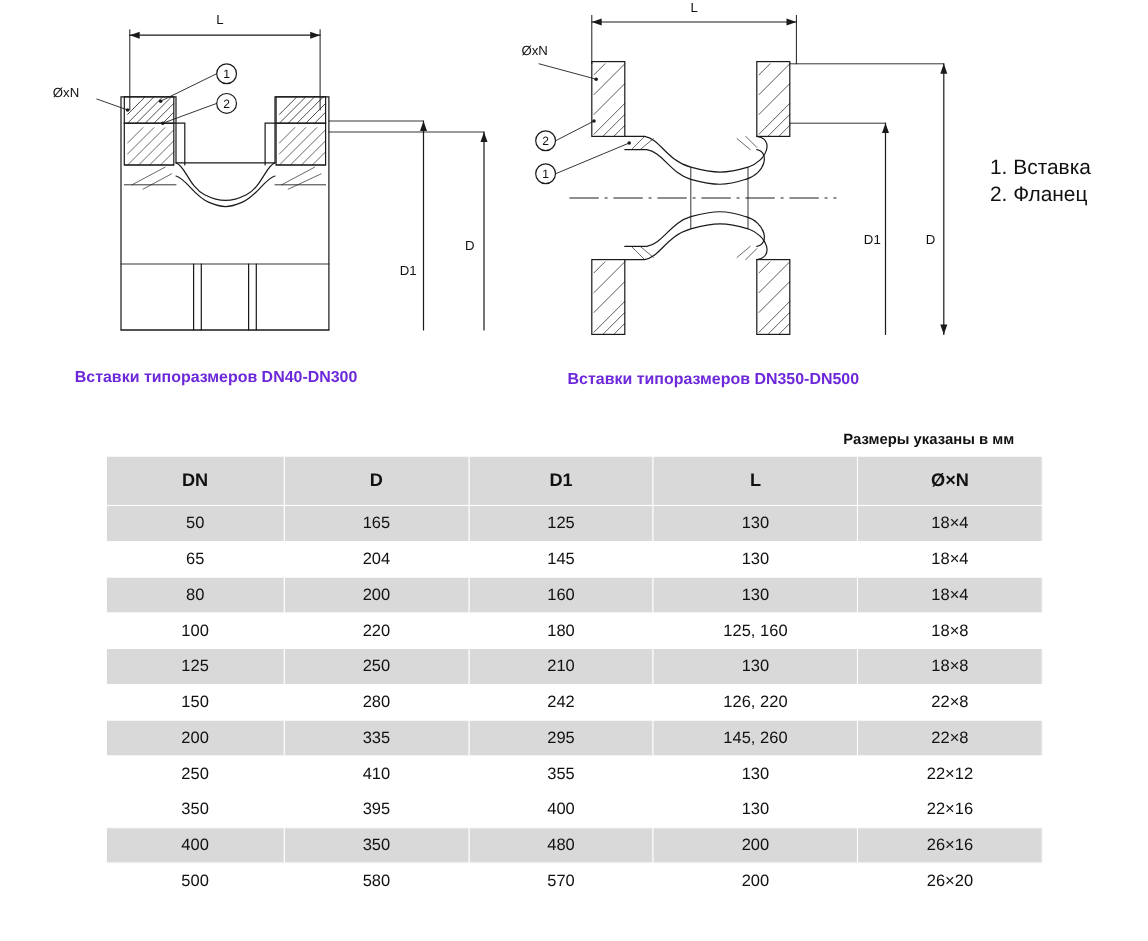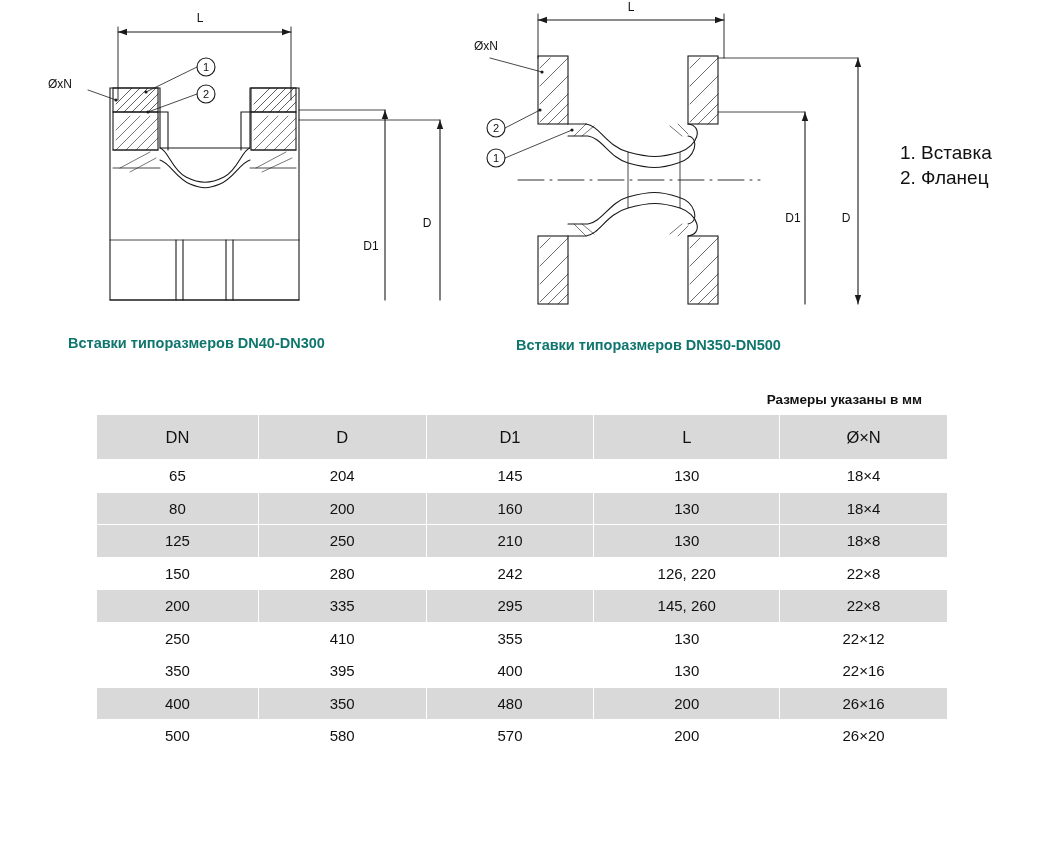--- a/index.html
+++ b/index.html
@@ -21,21 +21,21 @@
     position: absolute;
     left: 0;
     top: 0;
     width: 1044px;
     height: 370px;
   }
   .caption {
     position: absolute;
     font-size: 14.5px;
     font-weight: bold;
-    color: #0f766e;
+    color: #6d28d9;
     white-space: nowrap;
   }
   #caption-left  { left: 68px;  top: 335px; }
   #caption-right { left: 516px; top: 337px; }
 
   
   #legend {
     position: absolute;
     left: 900px;
     top: 140px;
@@ -60,21 +60,21 @@
   #dim-table {
     position: absolute;
     left: 96px;
     top: 414px;
     border-collapse: collapse;
     width: 852px;
     font-size: 15px;
   }
   #dim-table th {
     background: #d9d9d9;
-    font-weight: normal;
+    font-weight: bold;
     font-size: 16.5px;
     height: 42px;
     border: 1px solid #ffffff;
     text-align: center;
     color: #111;
   }
   #dim-table td {
     height: 29.5px;
     border: 1px solid #ffffff;
     text-align: center;
@@ -309,33 +309,47 @@
   <thead>
     <tr>
       <th>DN</th>
       <th>D</th>
       <th>D1</th>
       <th>L</th>
       <th>Ø×N</th>
     </tr>
   </thead>
   <tbody id="table-body">
+      <tr class="alt">
+        <td>50</td>
+        <td>165</td>
+        <td>125</td>
+        <td>130</td>
+        <td>18×4</td>
+      </tr>
       <tr>
         <td>65</td>
         <td>204</td>
         <td>145</td>
         <td>130</td>
         <td>18×4</td>
       </tr>
       <tr class="alt">
         <td>80</td>
         <td>200</td>
         <td>160</td>
         <td>130</td>
         <td>18×4</td>
+      </tr>
+      <tr>
+        <td>100</td>
+        <td>220</td>
+        <td>180</td>
+        <td>125, 160</td>
+        <td>18×8</td>
       </tr>
       <tr class="alt">
         <td>125</td>
         <td>250</td>
         <td>210</td>
         <td>130</td>
         <td>18×8</td>
       </tr>
       <tr>
         <td>150</td>

